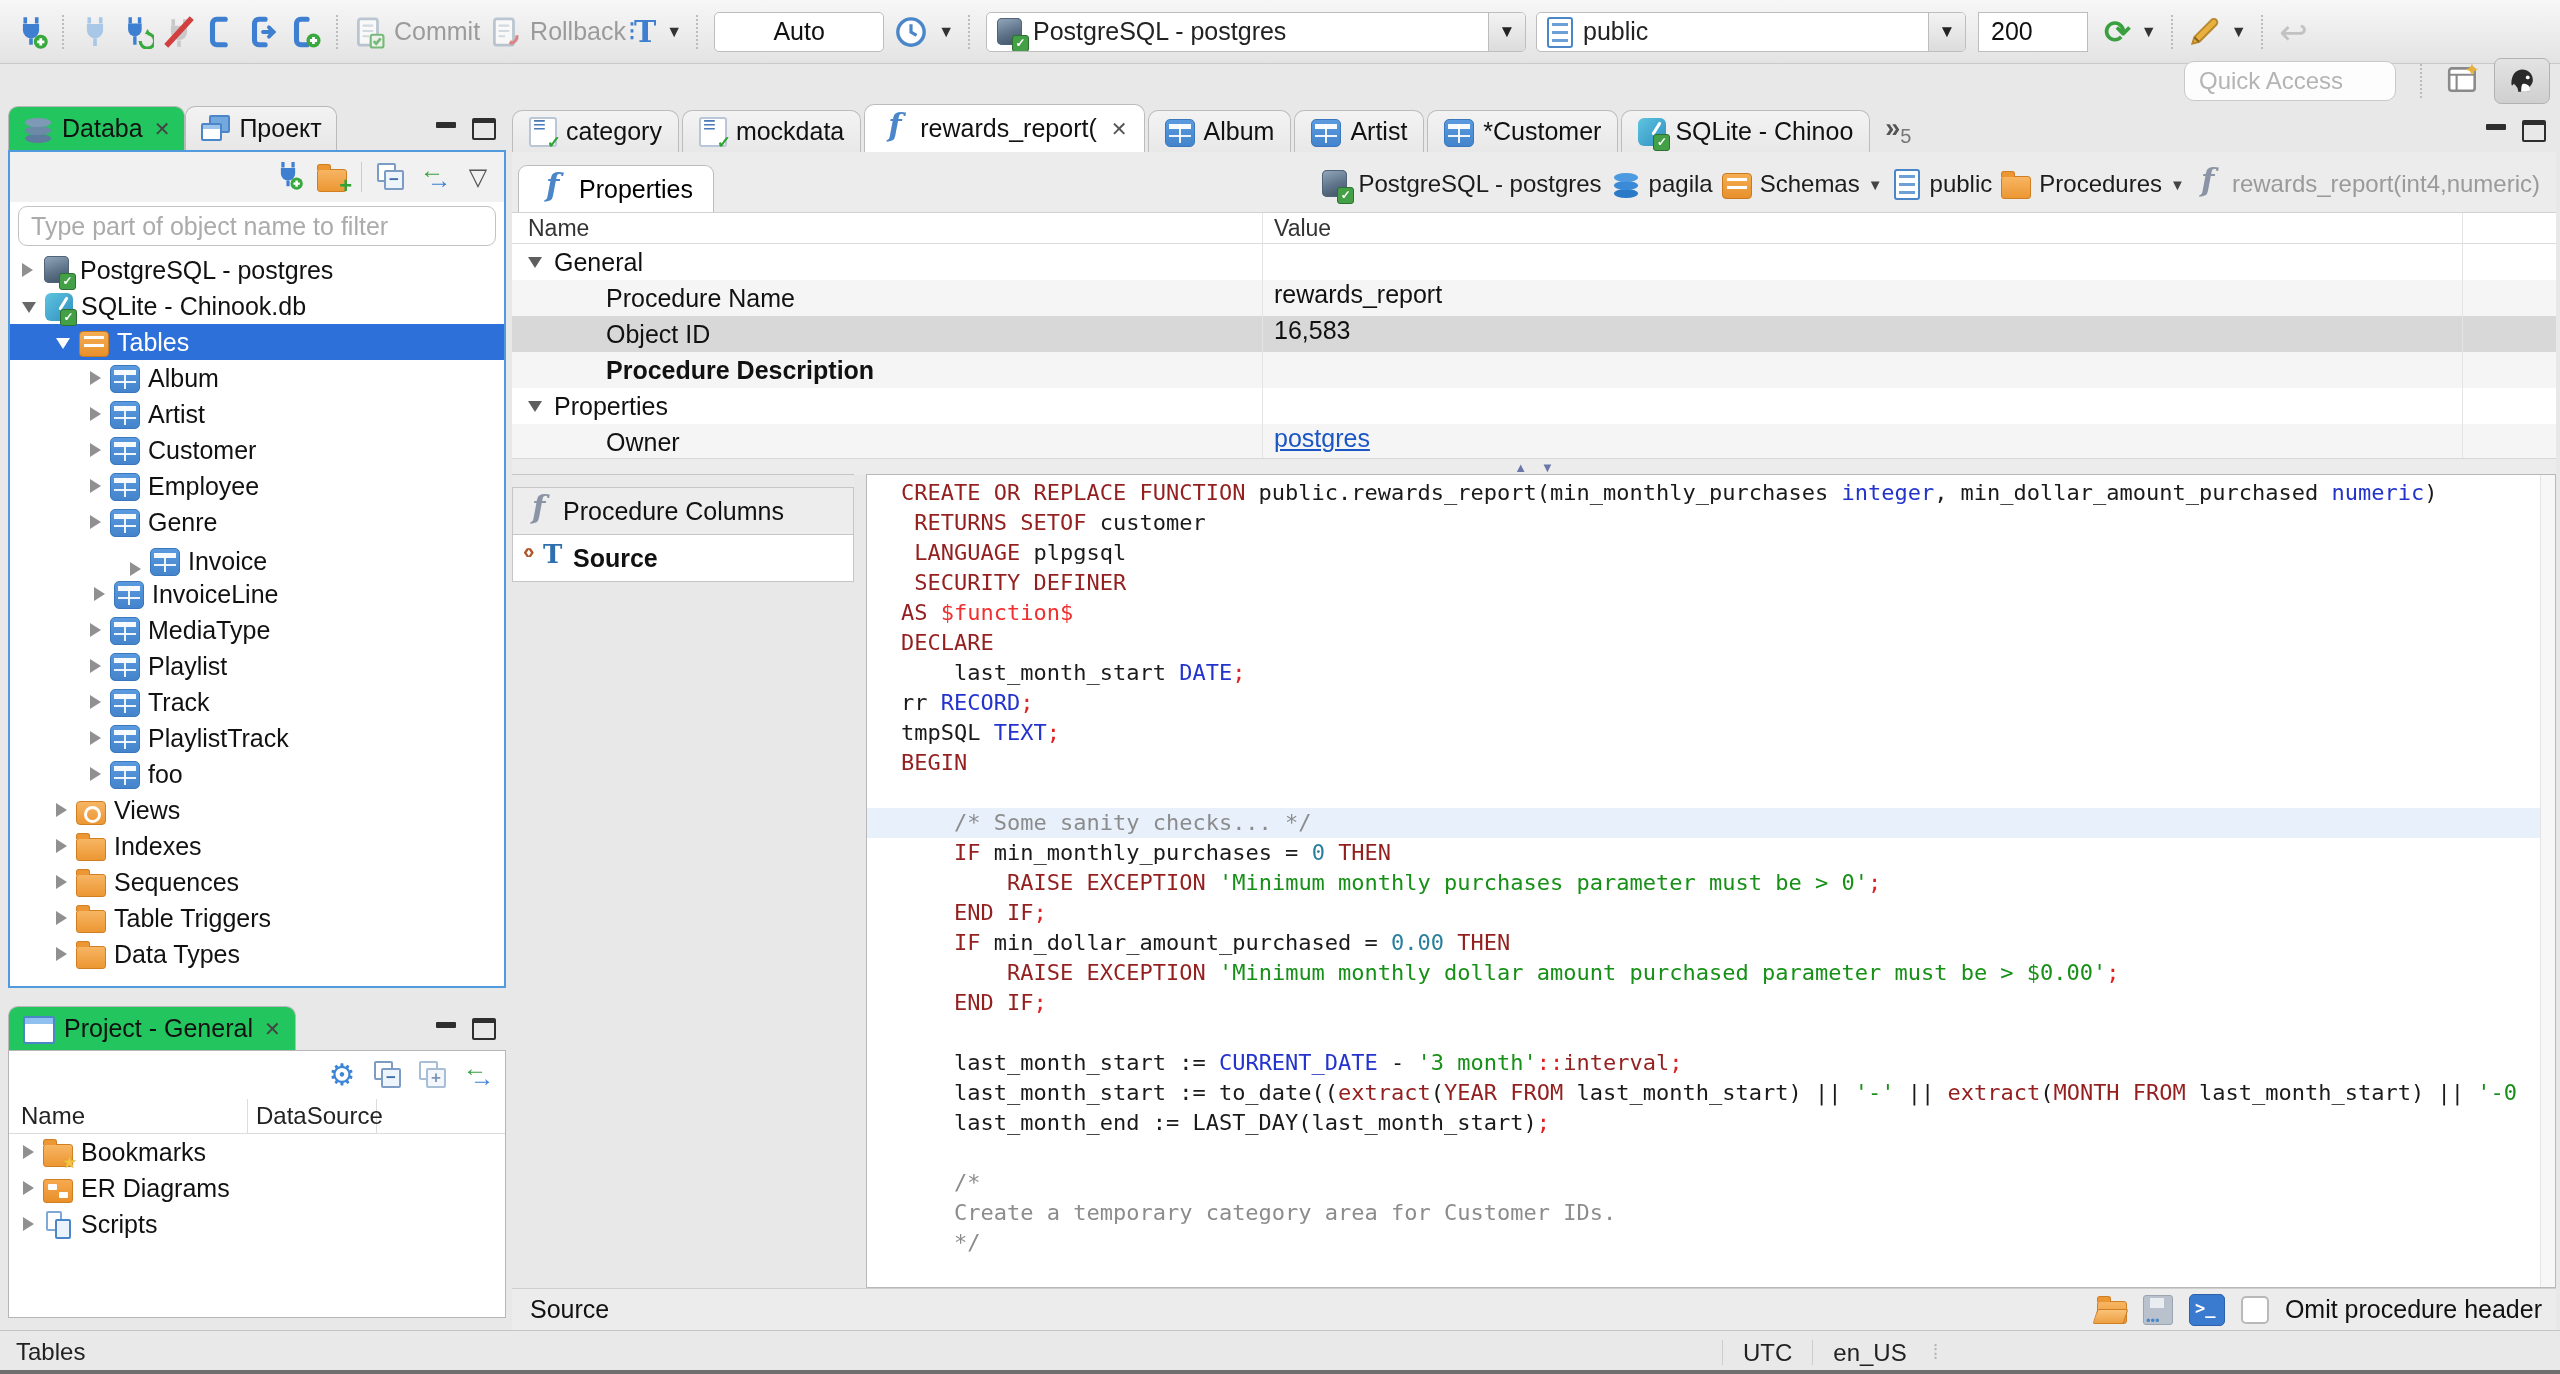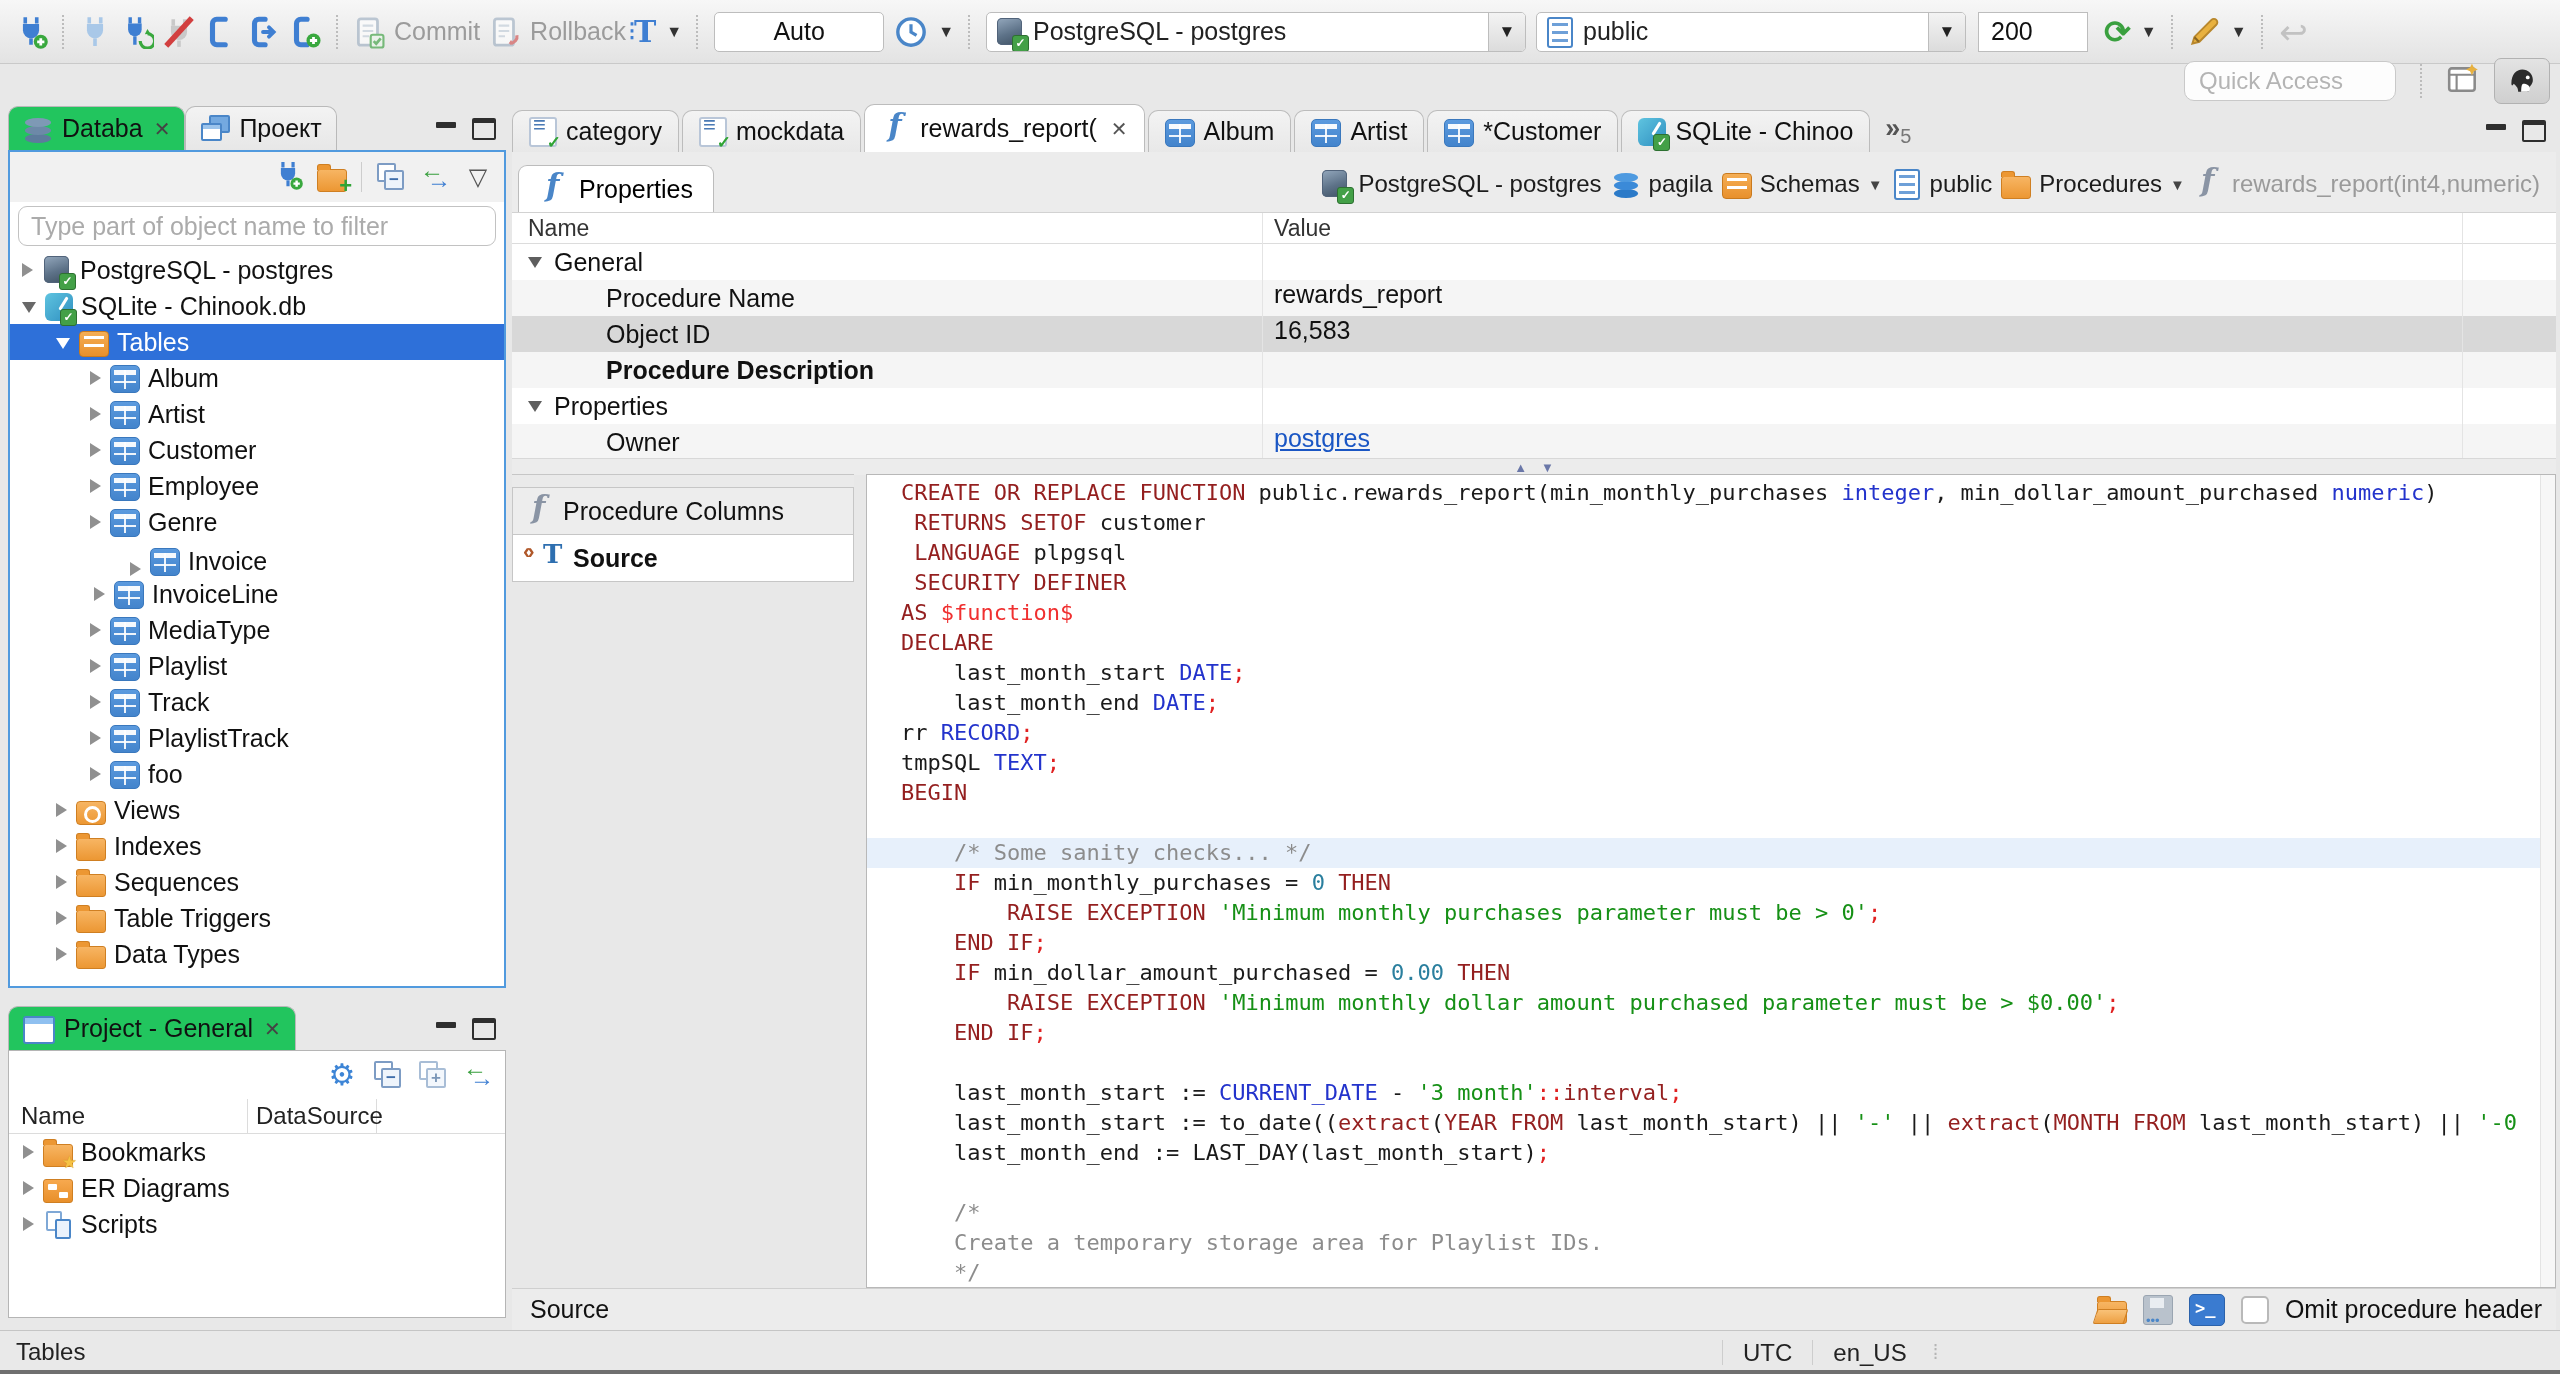--- a/index.html
+++ b/index.html
@@ -651,39 +651,38 @@
 
   <div id="codePanel">
     <div class="code" id="codeLines">
         <div class="cline"><span class="tk-k">CREATE OR REPLACE FUNCTION</span><span class="tk-d"> public.rewards_report(min_monthly_purchases </span><span class="tk-t">integer</span><span class="tk-d">, min_dollar_amount_purchased </span><span class="tk-t">numeric</span><span class="tk-d">)</span></div>
         <div class="cline"><span class="tk-d"> </span><span class="tk-k">RETURNS SETOF</span><span class="tk-d"> customer</span></div>
         <div class="cline"><span class="tk-d"> </span><span class="tk-k">LANGUAGE</span><span class="tk-d"> plpgsql</span></div>
         <div class="cline"><span class="tk-d"> </span><span class="tk-k">SECURITY DEFINER</span></div>
         <div class="cline"><span class="tk-k">AS</span><span class="tk-d"> </span><span class="tk-r">$function$</span></div>
         <div class="cline"><span class="tk-k">DECLARE</span></div>
         <div class="cline"><span class="tk-d">    last_month_start </span><span class="tk-t">DATE</span><span class="tk-p">;</span></div>
-        <div class="cline"><span class="tk-d">    last_month_end </span><span class="tk-t">DATE</span><span class="tk-p">;</span></div>
         <div class="cline"><span class="tk-d">rr </span><span class="tk-t">RECORD</span><span class="tk-p">;</span></div>
         <div class="cline"><span class="tk-d">tmpSQL </span><span class="tk-t">TEXT</span><span class="tk-p">;</span></div>
         <div class="cline"><span class="tk-k">BEGIN</span></div>
         <div class="cline"></div>
         <div class="cline hl"><span class="tk-c">    /* Some sanity checks... */</span></div>
         <div class="cline"><span class="tk-d">    </span><span class="tk-k">IF</span><span class="tk-d"> min_monthly_purchases = </span><span class="tk-n">0</span><span class="tk-d"> </span><span class="tk-k">THEN</span></div>
         <div class="cline"><span class="tk-d">        </span><span class="tk-k">RAISE EXCEPTION</span><span class="tk-d"> </span><span class="tk-s">'Minimum monthly purchases parameter must be &gt; 0'</span><span class="tk-p">;</span></div>
         <div class="cline"><span class="tk-d">    </span><span class="tk-k">END IF</span><span class="tk-p">;</span></div>
         <div class="cline"><span class="tk-d">    </span><span class="tk-k">IF</span><span class="tk-d"> min_dollar_amount_purchased = </span><span class="tk-n">0.00</span><span class="tk-d"> </span><span class="tk-k">THEN</span></div>
         <div class="cline"><span class="tk-d">        </span><span class="tk-k">RAISE EXCEPTION</span><span class="tk-d"> </span><span class="tk-s">'Minimum monthly dollar amount purchased parameter must be &gt; $0.00'</span><span class="tk-p">;</span></div>
         <div class="cline"><span class="tk-d">    </span><span class="tk-k">END IF</span><span class="tk-p">;</span></div>
         <div class="cline"></div>
         <div class="cline"><span class="tk-d">    last_month_start := </span><span class="tk-t">CURRENT_DATE</span><span class="tk-d"> - </span><span class="tk-s">'3 month'</span><span class="tk-p">::</span><span class="tk-k">interval</span><span class="tk-p">;</span></div>
         <div class="cline"><span class="tk-d">    last_month_start := to_date((</span><span class="tk-k">extract</span><span class="tk-d">(</span><span class="tk-k">YEAR FROM</span><span class="tk-d"> last_month_start) || </span><span class="tk-s">'-'</span><span class="tk-d"> || </span><span class="tk-k">extract</span><span class="tk-d">(</span><span class="tk-k">MONTH FROM</span><span class="tk-d"> last_month_start) || </span><span class="tk-s">'-0</span></div>
         <div class="cline"><span class="tk-d">    last_month_end := LAST_DAY(last_month_start)</span><span class="tk-p">;</span></div>
         <div class="cline"></div>
         <div class="cline"><span class="tk-c">    /*</span></div>
-        <div class="cline"><span class="tk-c">    Create a temporary storage area for Playlist IDs.</span></div>
+        <div class="cline"><span class="tk-c">    Create a temporary category area for Customer IDs.</span></div>
         <div class="cline"><span class="tk-c">    */</span></div>
       </div>
   </div>
 
   <div id="edBottom">
     <span class="eb-label">Source</span>
     <div class="eb-right">
       <span class="ic ic-openfolder"></span>
       <span class="ic ic-save"></span>
       <span class="ic ic-console"></span>

